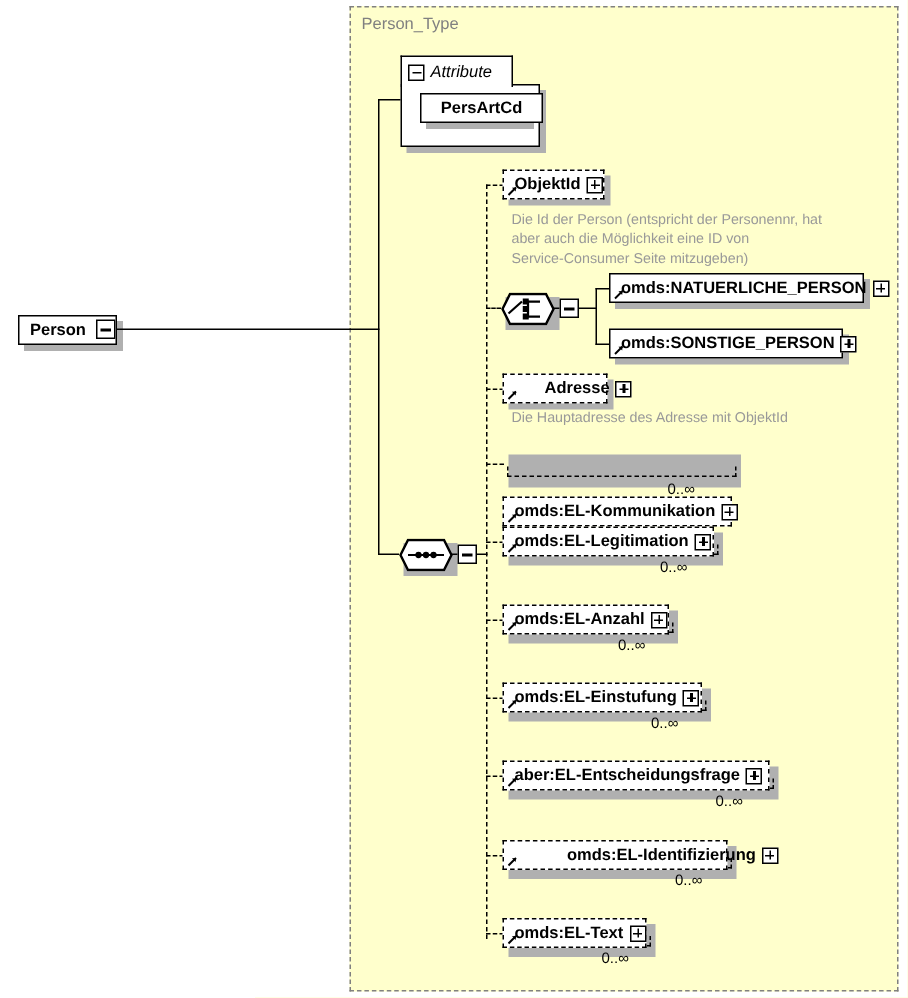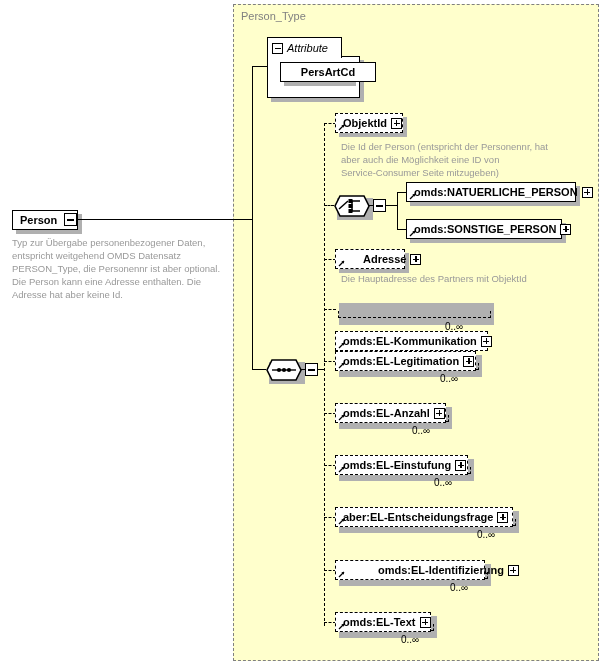--- a/index.html
+++ b/index.html
@@ -104,42 +104,37 @@
 
   <div id="type-container"></div>
   <div id="type-title">Person_Type</div>
 
   <div class="shadow" style="left:16px;top:214px;width:66px;height:20px;"></div>
   <div class="node solid" id="person-box" style="left:12px;top:210px;width:66px;height:20px;z-index:3;align-items:center;">
     <span class="lbl">Person</span>
   </div>
   <div class="exp-out" style="left:64px;top:213px;"></div>
 
-  <div class="annot" style="left:12px;top:236px;width:212px;">Typ zur Übergabe personenbezogener Daten,
-entspricht weitgehend OMDS Datensatz
-PERSON_Type, die Personennr ist aber optional.
-Die Person kann eine Adresse enthalten. Die
-Adresse hat aber keine Id.</div>
 
   <div class="ln h" style="left:77px;top:219px;width:176px;"></div>
 
   <div class="ln v" style="left:252px;top:66px;height:304px;"></div>
 
   <div class="ln h" style="left:252px;top:66px;width:16px;"></div>
 
   <div class="ln h" style="left:252px;top:369px;width:14px;"></div>
 
   <div class="shadow" style="left:271px;top:60px;width:93px;height:42px;"></div>
   <div id="attribute-box"></div>
   <div id="attribute-tab">
     <span class="exp"></span>
     <span>Attribute</span>
   </div>
   <div class="shadow" style="left:284px;top:66px;width:72px;height:20px;"></div>
-  <div class="node solid" style="left:280px;top:62px;width:96px;height:20px;z-index:3;justify-content:center;">
+  <div class="node solid" style="left:280px;top:62px;width:82px;height:20px;z-index:3;justify-content:center;">
     <span class="lbl" style="padding:0 5px;">PersArtCd</span>
   </div>
 
   <div class="comp-shadow" style="left:269px;top:362px;"></div>
   <div class="compositor" style="left:266px;top:359px;">
     <svg width="36" height="22" viewBox="0 0 36 22">
       <polygon points="6,1 30,1 35,11 30,21 6,21 1,11" fill="#ffffff" stroke="#000000" stroke-width="1.6"></polygon>
       <line x1="6" y1="11" x2="30" y2="11" stroke="#000000" stroke-width="1.4"></line>
       <circle cx="13" cy="11" r="2.1" fill="#000000"></circle>
       <circle cx="18" cy="11" r="2.1" fill="#000000"></circle>
@@ -219,21 +214,21 @@
 
   <div class="shadow" style="left:339px;top:253px;width:70px;height:20px;"></div>
   <div class="node dashed" style="left:335px;top:249px;width:70px;height:20px;z-index:3;padding-left:20px;">
     <span class="lbl">Adresse</span>
     <span class="exp plus"></span>
     <svg class="refarrow" viewBox="0 0 8 8">
       <path d="M1,7 L6,2" stroke="#000" stroke-width="1.3" fill="none"></path>
       <path d="M6,2 L3.3,2.2 L5.8,4.7 Z" fill="#000"></path>
     </svg>
   </div>
-  <div class="annot" style="left:341px;top:272px;width:250px;">Die Hauptadresse des Partners mit ObjektId</div>
+  <div class="annot" style="left:341px;top:272px;width:250px;">Die Hauptadresse des Adresse mit ObjektId</div>
 
   <div class="shadow" style="left:339px;top:303px;width:155px;height:22px;"></div>
   <div class="repeat-under" style="left:338px;top:311px;width:153px;"></div>
   <div class="node dashed" style="left:335px;top:299px;width:153px;height:20px;z-index:3;margin-top:32px;">
     <span class="lbl">omds:EL-Kommunikation</span>
     <span class="exp plus"></span>
     <svg class="refarrow" viewBox="0 0 8 8">
       <path d="M1,7 L6,2" stroke="#000" stroke-width="1.3" fill="none"></path>
       <path d="M6,2 L3.3,2.2 L5.8,4.7 Z" fill="#000"></path>
     </svg>

